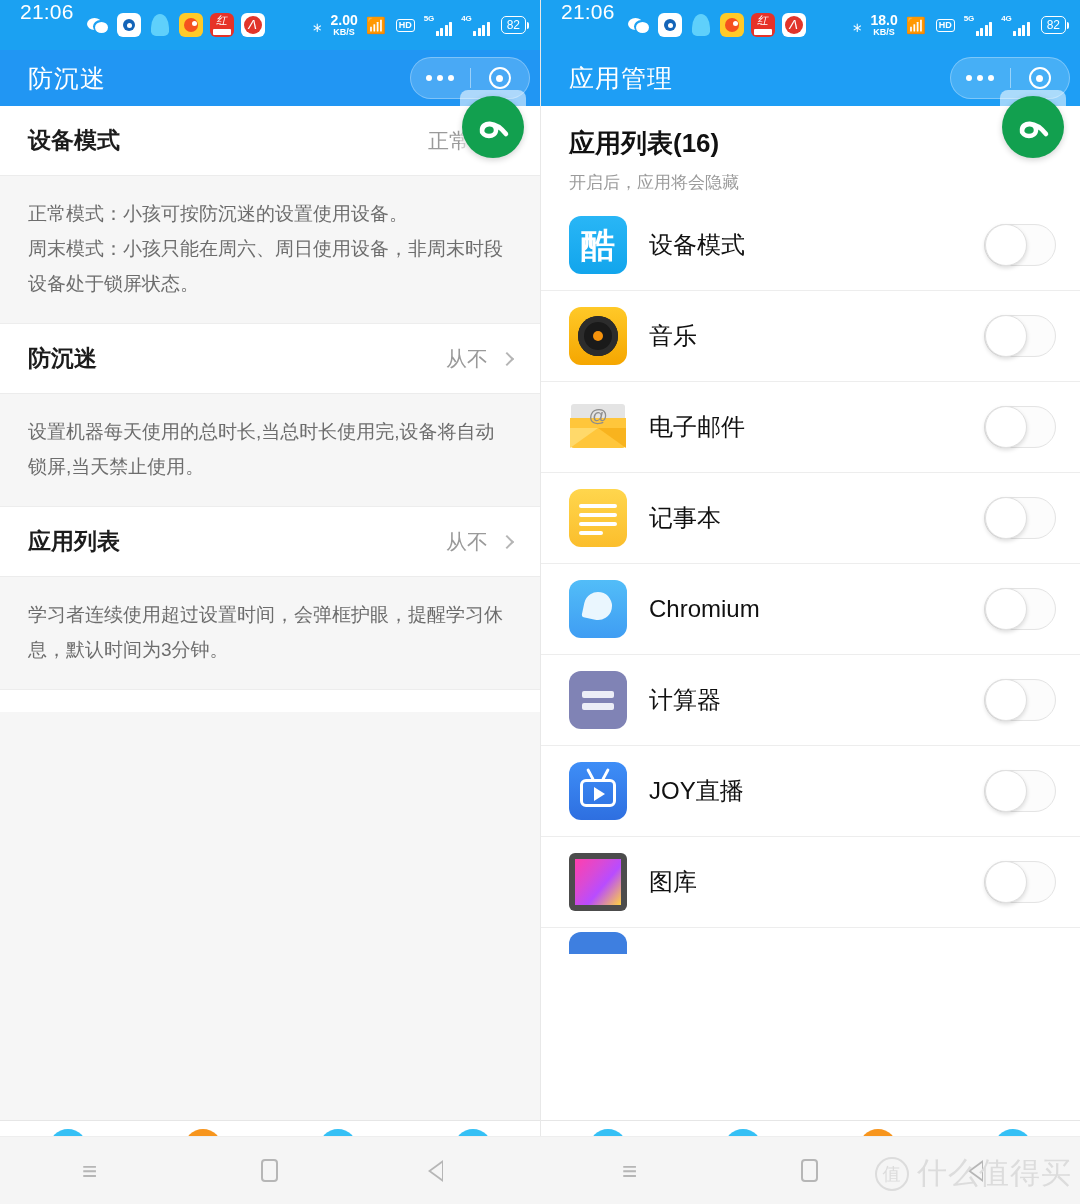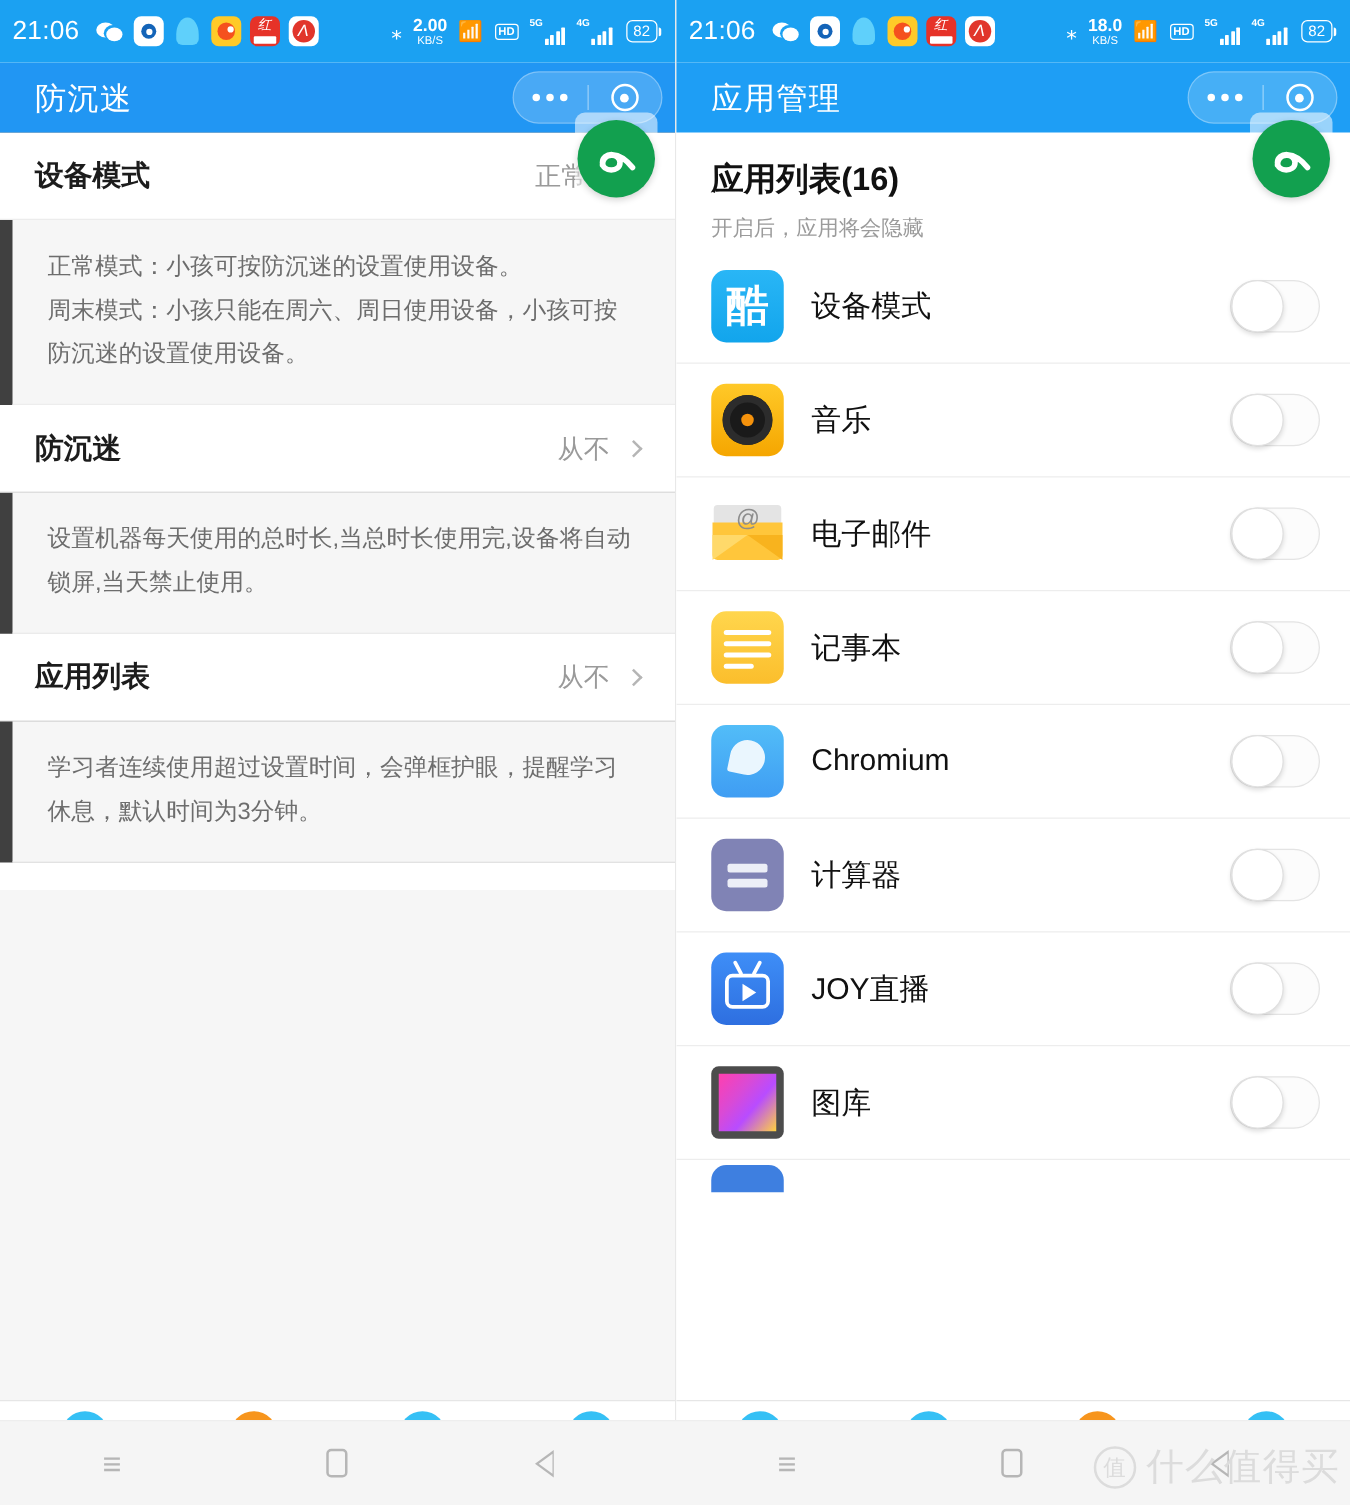--- a/index.html
+++ b/index.html
@@ -16,22 +16,22 @@
     display: flex; flex-direction: column;
     background: #fff;
     overflow: hidden;
   }
   .phone.right { border-left: 1px solid #e8e8e8; }
 
   
   .statusbar {
     height: 50px;
     background: #1ba1f2;
-    display: flex; align-items: center;
-    padding: 0 14px 0 10px;
+    display: flex; 
+    padding: 0 14px 0 20px;
     color: #fff;
     flex: 0 0 50px;
     position: relative;
     z-index: 5;
   }
   .sb-time { font-size: 21px; letter-spacing: .2px; font-weight: 400; }
   .sb-left-icons { display: flex; align-items: center; gap: 7px; margin-left: 12px; }
   .sb-ico { width: 24px; height: 24px; border-radius: 6px; display:block; position: relative; }
   .ico-wechat { background: transparent; }
   .ico-wechat::before {
@@ -83,21 +83,21 @@
   }
   .ico-alipay::before {
     content: "Λ"; position: absolute; left: 0; right: 0; top: 2px; z-index: 2;
     text-align: center; font-size: 13px; color: #fff; line-height: 20px;
   }
 
   .sb-right { margin-left: auto; display: flex; align-items: center; gap: 9px; }
   .sb-bt { font-size: 17px; line-height: 1; }
   .sb-rate { text-align: center; line-height: 1.02; }
   .sb-rate .r1 { font-size: 14px; display:block; font-weight: 600; }
-  .sb-rate .r2 { font-size: 9px; display:block; }
+  .sb-rate .r2 { font-size: 9px; display:block;font-weight:bold; }
   .sb-wifi { font-size: 16px; }
   .sb-hd {
     border: 1.5px solid #fff; border-radius: 3px; font-size: 9px;
     padding: 0px 2px; line-height: 11px; font-weight: 700;
   }
   .sig { display: flex; align-items: flex-end; gap: 1.5px; position: relative; padding-top: 7px;}
   .sig .g { font-size: 8px; position: absolute; top: -1px; left: 0; font-weight: 700; }
   .sig .bars { display: flex; align-items: flex-end; gap: 1.5px; margin-left: 12px; }
   .sig .bars i { display: block; width: 3px; background: #fff; border-radius: .5px; }
   .sig .bars i:nth-child(1){height:5px}
@@ -167,21 +167,20 @@
   .row .value { margin-left: auto; font-size: 21px; color: #9a9a9a; }
   .row .chev {
     margin-left: 14px; width: 10px; height: 10px;
     border-top: 2px solid #b5b5b5; border-right: 2px solid #b5b5b5;
     transform: rotate(45deg);
   }
   .desc {
     background: #f6f6f6; padding: 20px 28px 22px 28px;
     font-size: 19px; color: #6d6d6d; line-height: 35px;
     border-bottom: 1px solid #ededed;
-    margin-left: 10px;
   }
   .desc p { margin: 0; }
   .filler { background: #f6f6f6; height: 100%; }
   .whitegap { background: #fff; height: 22px; }
 
   
   .list-head { background: #fff; padding: 20px 28px 6px 28px; }
   .list-head .h1 { font-size: 26px; font-weight: 700; color: #111; }
   .list-head .h2 { font-size: 17px; color: #9b9b9b; margin-top: 10px; }
   .applist { background: #fff; }
@@ -465,21 +464,21 @@
       </svg>
     </div>
 
     <div class="content">
       <div class="row">
         <span class="label">设备模式</span>
         <span class="value">正常模式</span>
       </div>
       <div class="desc">
         <p>正常模式：小孩可按防沉迷的设置使用设备。</p>
-        <p>周末模式：小孩只能在周六、周日使用设备，小孩可按防沉迷的设置使用设备。</p>
+        <p>周末模式：小孩只能在周六、周日使用设备，非周末时段设备处于锁屏状态。</p>
       </div>
 
       <div class="row">
         <span class="label">防沉迷</span>
         <span class="value">从不</span>
         <span class="chev"></span>
       </div>
       <div class="desc">
         <p>设置机器每天使用的总时长,当总时长使用完,设备将自动锁屏,当天禁止使用。</p>
       </div>

